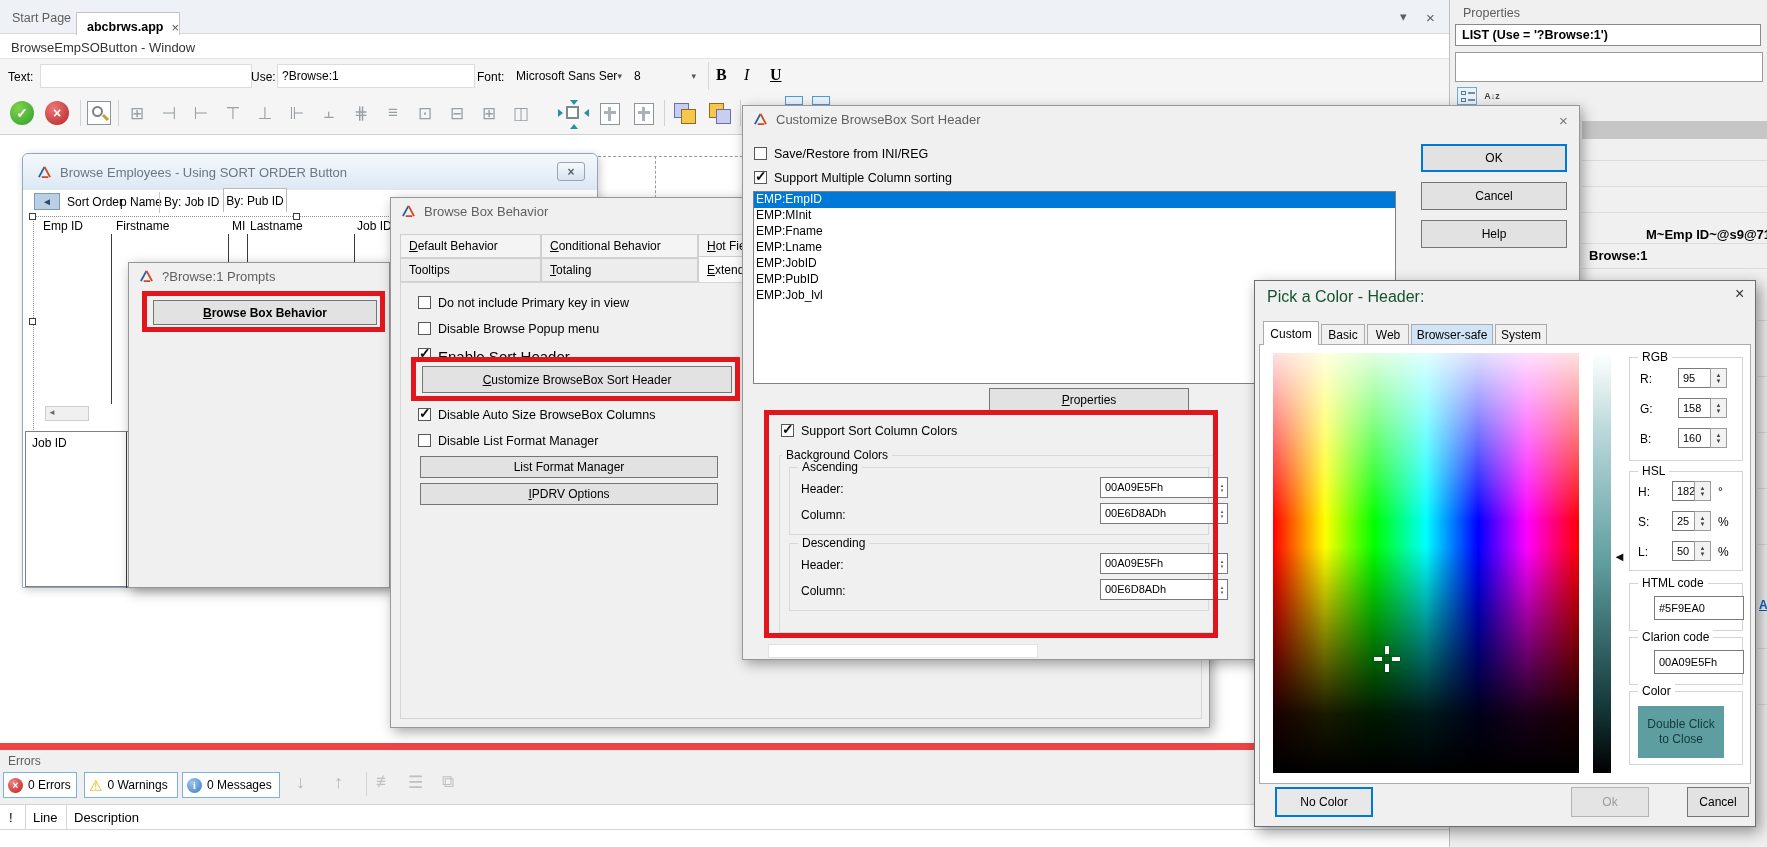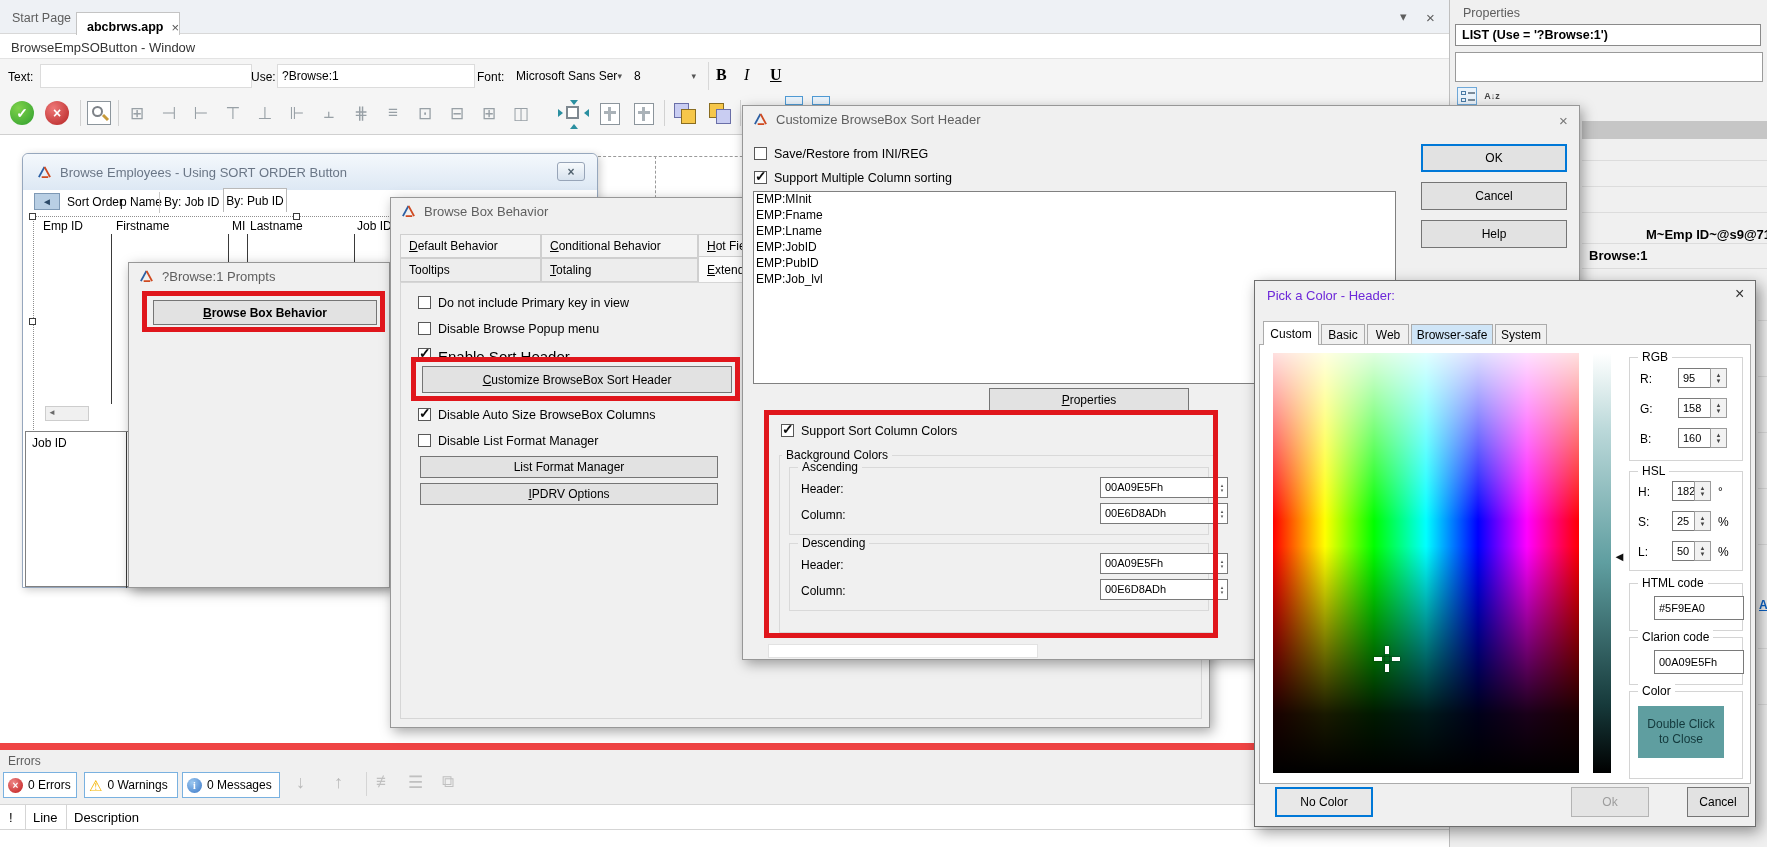--- a/index.html
+++ b/index.html
@@ -267,20 +267,21 @@
       <span>Customize BrowseBox Sort Header</span>
     </div>
     <span class="abs" style="left:816px;top:6px;font-size:15px;color:#777;">×</span>
 
     <span class="cb" style="left:11px;top:41px;"></span>
     <div class="lbl" style="left:31px;top:41px;font-size:12.5px;">Save/Restore from INI/REG</div>
     <span class="cb on" style="left:11px;top:65px;"></span>
     <div class="lbl" style="left:31px;top:65px;font-size:12.5px;">Support Multiple Column sorting</div>
 
     <div class="abs" style="left:10px;top:85px;width:643px;height:193px;background:#fff;border:1px solid #808080;overflow:hidden;">
+      <div style="height:16px;background:#0078d7;color:#fff;padding-left:2px;font-size:12px;">EMP:EmpID</div>
       <div style="height:16px;padding-left:2px;font-size:12px;">EMP:MInit</div>
       <div style="height:16px;padding-left:2px;font-size:12px;">EMP:Fname</div>
       <div style="height:16px;padding-left:2px;font-size:12px;">EMP:Lname</div>
       <div style="height:16px;padding-left:2px;font-size:12px;">EMP:JobID</div>
       <div style="height:16px;padding-left:2px;font-size:12px;">EMP:PubID</div>
       <div style="height:16px;padding-left:2px;font-size:12px;">EMP:Job_lvl</div>
     </div>
     <div class="btn" style="left:246px;top:282px;width:200px;height:23px;">
       <span class="iu u1">Properties</span>
     </div>
@@ -400,21 +401,21 @@
       <span style="position:absolute;left:9px;top:5px;font-size:13px;">!</span>
       <span style="position:absolute;left:25px;top:0;width:1px;height:26px;background:#d5d5d5;"></span>
       <span style="position:absolute;left:33px;top:5px;font-size:13px;">Line</span>
       <span style="position:absolute;left:66px;top:0;width:1px;height:26px;background:#d5d5d5;"></span>
       <span style="position:absolute;left:74px;top:5px;font-size:13px;">Description</span>
     </div>
     <div class="abs" style="left:0;top:80px;width:1449px;height:24px;background:#fff;"></div>
   </div>
 
   <div class="abs" style="left:1254px;top:280px;width:502px;height:547px;background:#f0f0f0;border:1px solid #6e6e6e;box-shadow:4px 5px 14px rgba(0,0,0,.4);z-index:40;">
-    <div class="lbl" style="left:12px;top:7px;font-size:13px;color:#6d28d9;">Pick a Color - Header:</div>
+    <div class="lbl" style="left:12px;top:7px;font-size:16px;color:#14532d;">Pick a Color - Header:</div>
     <span class="abs" style="left:480px;top:4px;font-size:16px;color:#333;">×</span>
 
     <div class="abs" style="left:4px;top:63px;width:492px;height:440px;background:#fff;border:1px solid #ababab;"></div>
     <div class="tabtop" style="left:8px;top:40px;width:56px;height:24px;background:#fff;border:1px solid #ababab;border-bottom:none;z-index:2;">
       <span>Custom</span>
     </div>
     <div class="tabtop" style="left:66px;top:43px;width:44px;height:21px;background:#f0f0f0;border:1px solid #ababab;">
       <span>Basic</span>
     </div>
     <div class="tabtop" style="left:112px;top:43px;width:42px;height:21px;background:#f0f0f0;border:1px solid #ababab;">
@@ -487,21 +488,21 @@
     <div class="grp grpw" style="left:374px;top:302px;width:114px;height:48px;">
       <span class="grplbl grplblw">HTML code</span>
       <span class="inp" style="left:8px;top:12px;width:90px;height:24px;font-size:11px;padding-top:5px;"><span>#5F9EA0</span></span>
     </div>
 
     <div class="grp grpw" style="left:374px;top:356px;width:114px;height:48px;">
       <span class="grplbl grplblw">Clarion code</span>
       <span class="inp" style="left:8px;top:12px;width:90px;height:24px;font-size:11px;padding-top:5px;"><span>00A09E5Fh</span></span>
     </div>
 
-    <div class="grp grpw" style="left:374px;top:410px;width:114px;height:88px;">
+    <div class="grp grpw" style="left:374px;top:410px;width:114px;height:74px;">
       <span class="grplbl grplblw">Color</span>
       <div class="abs" style="left:8px;top:14px;width:86px;height:52px;background:#5F9EA0;display:flex;align-items:center;justify-content:center;text-align:center;">
         <span style="font-size:12px;color:#13393c;width:74px;line-height:1.25;">Double Click to Close</span>
       </div>
     </div>
 
     <div class="btn btnfocus" style="left:20px;top:506px;width:98px;height:30px;background:#e8e8e8;">
       <span>No Color</span>
     </div>
     <div class="btn btndis" style="left:316px;top:506px;width:78px;height:30px;">

